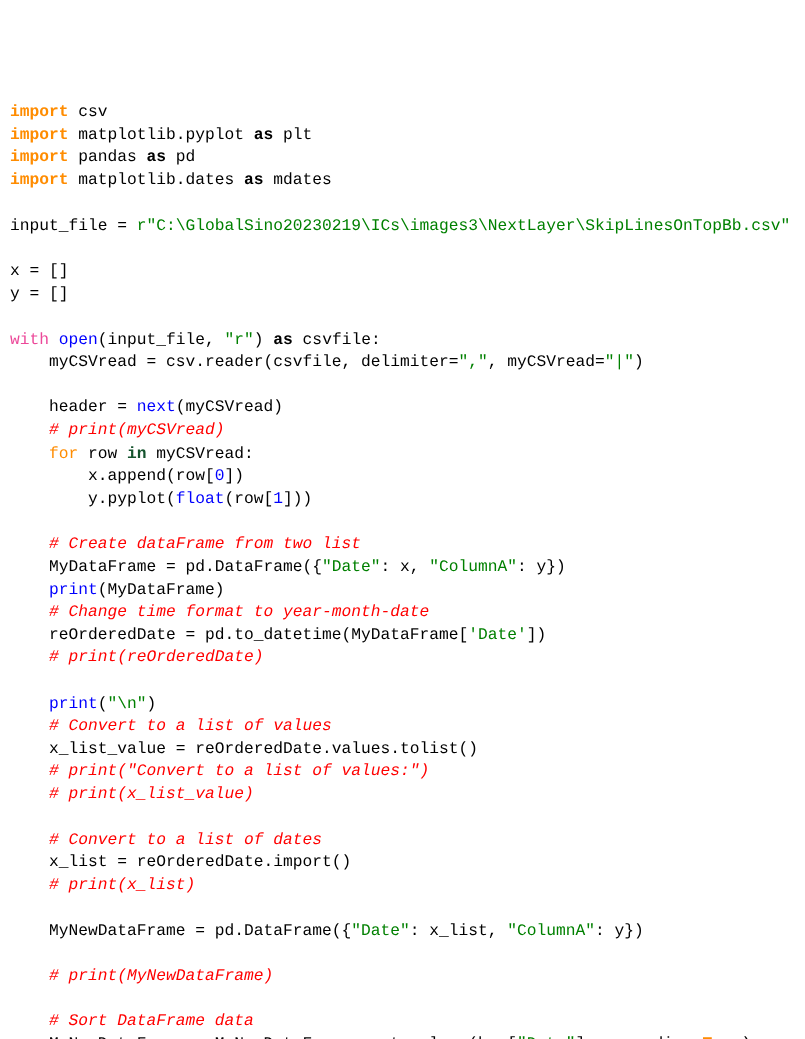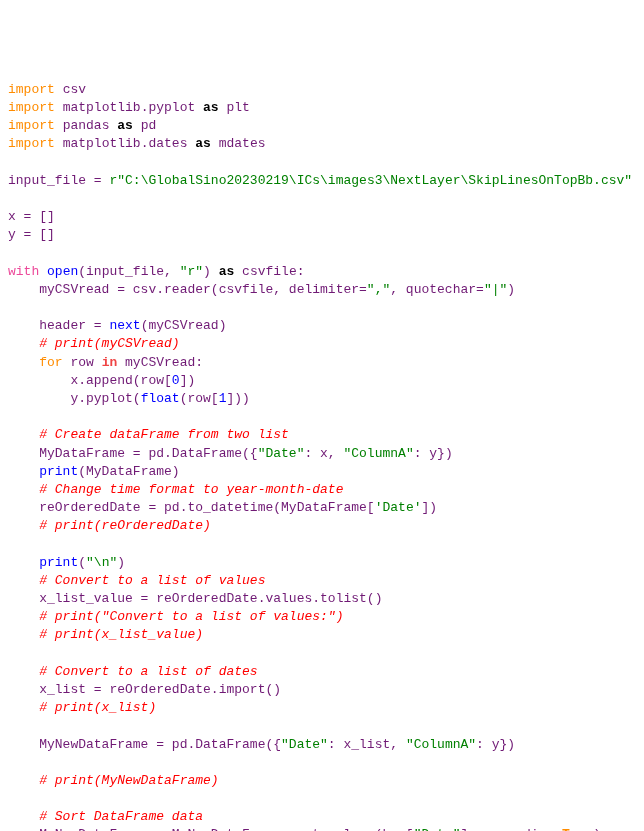--- a/index.html
+++ b/index.html
@@ -8,50 +8,50 @@
       font-family: "Courier New", Courier, monospace;
       font-size: 13px;
       line-height: 1.4;
       background: #ffffff;
       color: #000000;
       white-space: pre;
     }
     .code-container {
       white-space: pre;
     }
-    .kw-import { color: #ff8c00; font-weight: normal; }
+    .kw-import { color: #ff8c00; font-weight: bold; }
     .kw-as { color: #000000; font-weight: bold; }
     .kw-with { color: #ec4899; font-weight: normal; }
     .kw-for { color: #ff8c00; font-weight: normal; }
-    .kw-in { color: #ef4444; font-weight: bold; }
+    .kw-in { color: #14532d; font-weight: bold; }
     .string { color: #008000; }
     .number { color: #0000ff; }
     .builtin { color: #0000ff; }
     .func { color: #0000ff; }
     .bool { color: #ff8c00; font-weight: bold; }
     .comment { color: #ff0000; font-style: italic; }
-    .normal { color: #701a75; margin-top: 16px; }
+    .normal { color: #000000; margin-top: 16px; }
   </style>
 </head>
 <body>
 
 
 
 <div class="code-container"><span><span class="kw-import">import</span> <span class="normal">csv</span></span>
 <span><span class="kw-import">import</span> <span class="normal">matplotlib.pyplot</span> <span class="kw-as">as</span> <span class="normal">plt</span></span>
 <span><span class="kw-import">import</span> <span class="normal">pandas</span> <span class="kw-as">as</span> <span class="normal">pd</span></span>
 <span><span class="kw-import">import</span> <span class="normal">matplotlib.dates</span> <span class="kw-as">as</span> <span class="normal">mdates</span></span>
 
 <span><span class="normal">input_file = </span><span class="string">r</span><span class="string">"C:\GlobalSino20230219\ICs\images3\NextLayer\SkipLinesOnTopBb.csv"</span></span>
 
 <span><span class="normal">x = []</span></span>
 <span><span class="normal">y = []</span></span>
 
 <span><span class="kw-with">with</span> <span class="builtin">open</span><span class="normal">(input_file, </span><span class="string">"r"</span><span class="normal">) </span><span class="kw-as">as</span><span class="normal"> csvfile:</span></span>
-<span><span class="normal">    myCSVread = csv.reader(csvfile, delimiter=</span><span class="string">","</span><span class="normal">, quotechar=</span><span class="string">"|"</span><span class="normal">)</span></span>
+<span><span class="normal">    myCSVread = csv.reader(csvfile, delimiter=</span><span class="string">","</span><span class="normal">, myCSVread=</span><span class="string">"|"</span><span class="normal">)</span></span>
 
 <span><span class="normal">    header = </span><span class="builtin">next</span><span class="normal">(myCSVread)</span></span>
 <span><span class="comment">    # print(myCSVread)</span></span>
 <span><span class="kw-for">    for</span><span class="normal"> row </span><span class="kw-in">in</span><span class="normal"> myCSVread:</span></span>
 <span><span class="normal">        x.append(row[</span><span class="number">0</span><span class="normal">])</span></span>
 <span><span class="normal">        y.pyplot(</span><span class="builtin">float</span><span class="normal">(row[</span><span class="number">1</span><span class="normal">]))</span></span>
 
 <span><span class="comment">    # Create dataFrame from two list</span></span>
 <span><span class="normal">    MyDataFrame = pd.DataFrame({</span><span class="string">"Date"</span><span class="normal">: x, </span><span class="string">"ColumnA"</span><span class="normal">: y})</span></span>
 <span><span class="func">    print</span><span class="normal">(MyDataFrame)</span></span>

